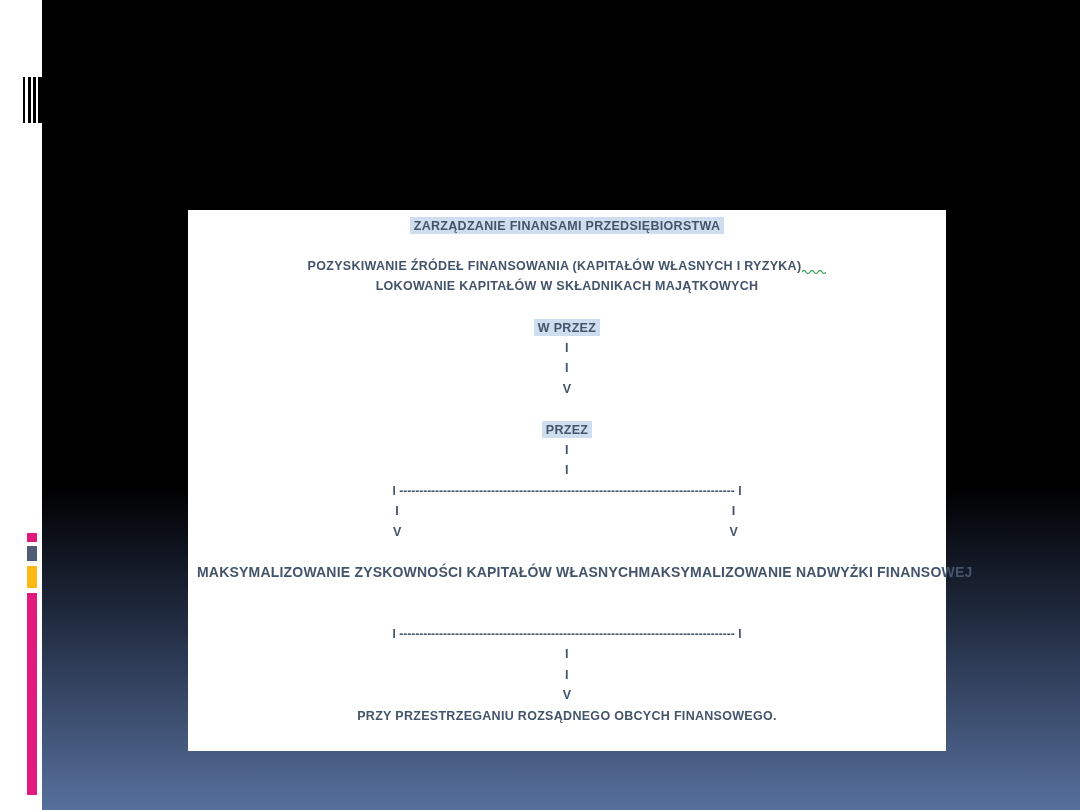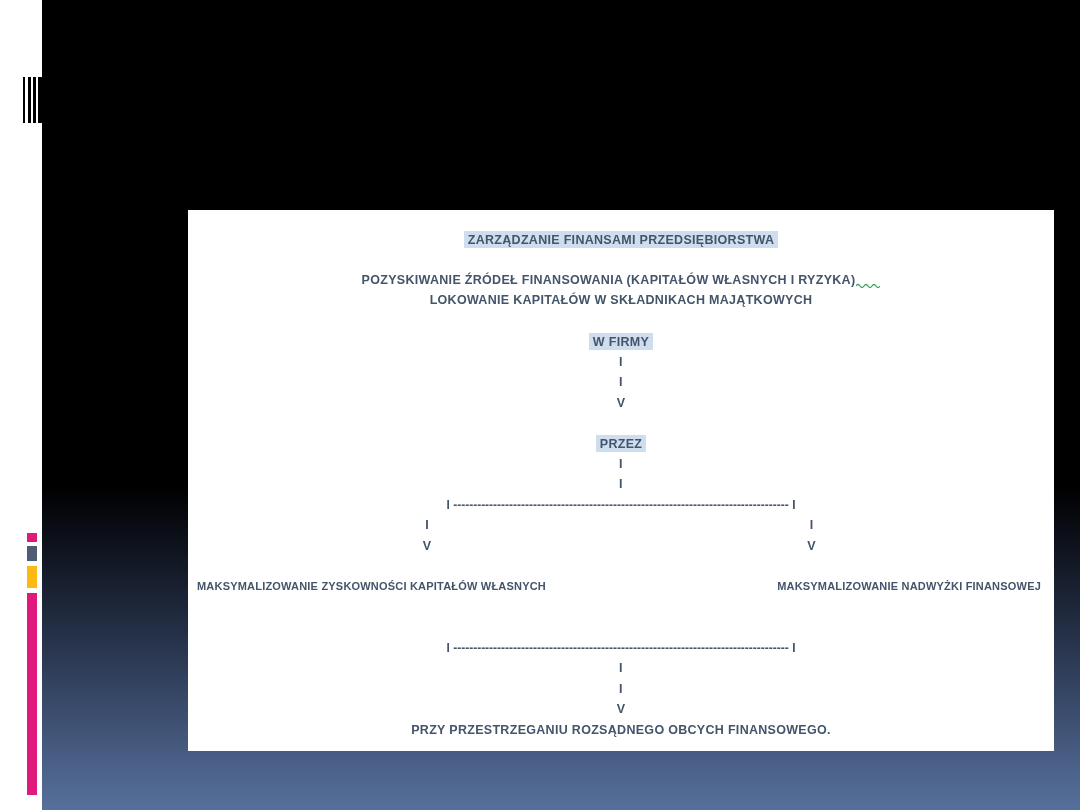--- a/index.html
+++ b/index.html
@@ -35,39 +35,39 @@
 
   
   .deco { position: absolute; left: 27px; width: 10px; }
   .deco.pink-sq   { top: 533px; height: 9px;  background: var(--deco-pink, #e0197d); }
   .deco.gray-sq   { top: 546px; height: 15px; background: var(--deco-gray, #4e5d73); }
   .deco.orange-sq { top: 566px; height: 22px; background: var(--deco-orange, #fdb913); }
   .deco.pink-bar  { top: 593px; height: 202px; background: var(--deco-pink, #e0197d); }
 
   
   .content-box {
-    position: absolute; left: 188px; top: 210px; width: 866px; height: 541px;
+    position: absolute; left: 188px; top: 210px; width: 758px; height: 541px;
     background: #ffffff;
     box-sizing: border-box;
-    padding-top: 19px;
+    padding-top: 5px;
   }
   .ln {
     height: 20.45px; line-height: 20.45px;
     text-align: center;
     font-weight: bold;
     font-size: 12.5px;
     letter-spacing: 0.3px;
     color: var(--text, #44546a);
     white-space: nowrap;
     position: relative;
   }
   .ln .hl { background: var(--highlight, #cfdeee); padding: 1.5px 4px; }
   .ln.connector { font-size: 12px; letter-spacing: 0; }
   .ln.small-labels { display: flex; justify-content: space-between; padding: 0 13px 0 9px; }
-  .ln.small-labels span { font-size: 11px; letter-spacing: 0.2px; }
+  .ln.small-labels span { font-size: 14px; letter-spacing: 0.2px; }
   .col-left  { position: absolute; left: 27.6%; transform: translateX(-50%); }
   .col-right { position: absolute; left: 72%;   transform: translateX(-50%); }
   .squiggle { color: var(--squiggle, #43a35f); margin-left: 1px; position: relative; top: 4px; display: inline-block; }
 </style>
 </head>
 <body>
 
 <div class="slide">
 
   <div class="bg-gradient"></div>
@@ -91,21 +91,21 @@
     <div class="ln"></div>
 
     <div class="ln"><span>POZYSKIWANIE ŹRÓDEŁ FINANSOWANIA (KAPITAŁÓW WŁASNYCH I RYZYKA)</span><span class="squiggle"><svg width="24" height="6" viewBox="0 0 24 6">
             <path d="M0 4 Q2 1 4 4 T8 4 T12 4 T16 4 T20 4 T24 4" fill="none" stroke="currentColor" stroke-width="1.3"></path>
           </svg></span></div>
 
     <div class="ln"><span>LOKOWANIE KAPITAŁÓW W SKŁADNIKACH MAJĄTKOWYCH</span></div>
 
     <div class="ln"></div>
 
-    <div class="ln"><span class="hl">W FIRMY</span></div>
+    <div class="ln"><span class="hl">W PRZEZ</span></div>
 
     <div class="ln">I</div>
     <div class="ln">I</div>
     <div class="ln">V</div>
 
 
     <div class="ln"></div>
 
     <div class="ln"><span class="hl">PRZEZ</span></div>
 

